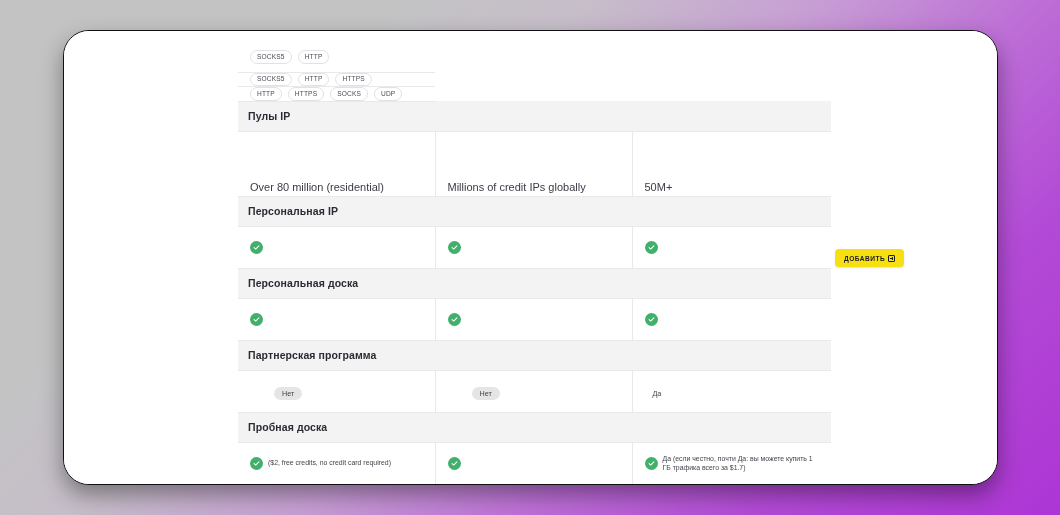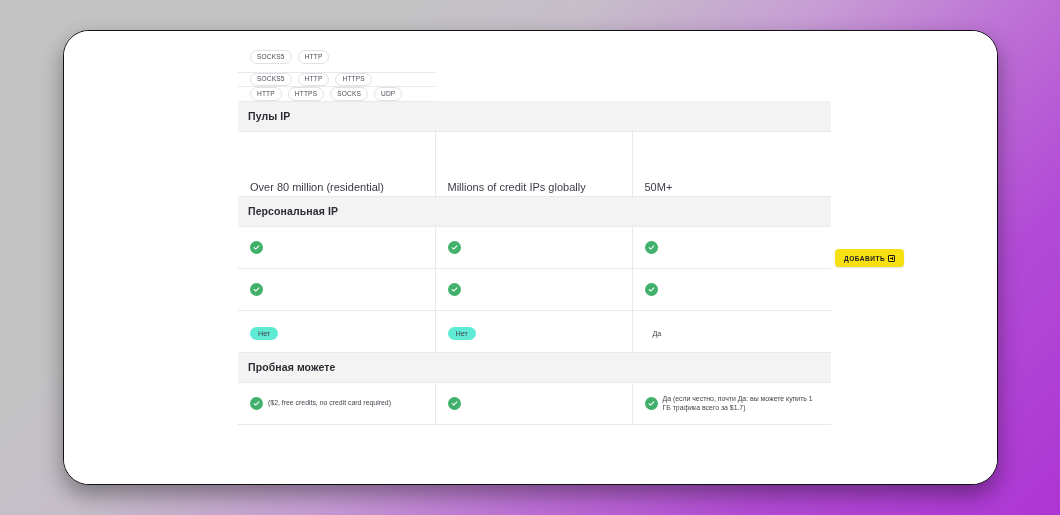--- a/index.html
+++ b/index.html
@@ -108,21 +108,21 @@
 
   
   .ans-pill {
     display: inline-block;
     border-radius: 9px;
     padding: 3px 8px;
     font-size: 7.2px;
     color: #41414c;
     line-height: 1;
   }
-  .ans-pill.no { background: #5eead4; }
+  .ans-pill.no { background: #e5e5e5; margin-left: 24px; }
   .ans-pill.yes { background: transparent; }
 
   
   .check {
     width: 13px; height: 13px;
     border-radius: 50%;
     background: #41b06b;
     display: inline-flex;
     align-items: center;
     justify-content: center;
@@ -256,56 +256,62 @@
             <td>
               <div class="check-row">
                 <span class="check">
                   <svg width="7" height="7" viewBox="0 0 10 10">
                     <path d="M1.6 5.2 L3.8 7.2 L8.4 2.6" fill="none" stroke="#ffffff" stroke-width="1.5" stroke-linecap="round" stroke-linejoin="round"></path>
                   </svg>
                 </span>
               </div>
             </td>
           </tr>
-          <tr class="value-row">
-            <td>
-              <div class="check-row">
-                <span class="check">
-                  <svg width="7" height="7" viewBox="0 0 10 10">
-                    <path d="M1.6 5.2 L3.8 7.2 L8.4 2.6" fill="none" stroke="#ffffff" stroke-width="1.5" stroke-linecap="round" stroke-linejoin="round"></path>
-                  </svg>
-                </span>
-              </div>
-            </td>
-            <td>
-              <div class="check-row">
-                <span class="check">
-                  <svg width="7" height="7" viewBox="0 0 10 10">
-                    <path d="M1.6 5.2 L3.8 7.2 L8.4 2.6" fill="none" stroke="#ffffff" stroke-width="1.5" stroke-linecap="round" stroke-linejoin="round"></path>
-                  </svg>
-                </span>
-              </div>
-            </td>
-            <td>
-              <div class="check-row">
-                <span class="check">
-                  <svg width="7" height="7" viewBox="0 0 10 10">
-                    <path d="M1.6 5.2 L3.8 7.2 L8.4 2.6" fill="none" stroke="#ffffff" stroke-width="1.5" stroke-linecap="round" stroke-linejoin="round"></path>
-                  </svg>
-                </span>
-              </div>
-            </td>
+          <tr class="section-row">
+            <td colspan="3">Персональная доска</td>
+          </tr>
+          <tr class="value-row">
+            <td>
+              <div class="check-row">
+                <span class="check">
+                  <svg width="7" height="7" viewBox="0 0 10 10">
+                    <path d="M1.6 5.2 L3.8 7.2 L8.4 2.6" fill="none" stroke="#ffffff" stroke-width="1.5" stroke-linecap="round" stroke-linejoin="round"></path>
+                  </svg>
+                </span>
+              </div>
+            </td>
+            <td>
+              <div class="check-row">
+                <span class="check">
+                  <svg width="7" height="7" viewBox="0 0 10 10">
+                    <path d="M1.6 5.2 L3.8 7.2 L8.4 2.6" fill="none" stroke="#ffffff" stroke-width="1.5" stroke-linecap="round" stroke-linejoin="round"></path>
+                  </svg>
+                </span>
+              </div>
+            </td>
+            <td>
+              <div class="check-row">
+                <span class="check">
+                  <svg width="7" height="7" viewBox="0 0 10 10">
+                    <path d="M1.6 5.2 L3.8 7.2 L8.4 2.6" fill="none" stroke="#ffffff" stroke-width="1.5" stroke-linecap="round" stroke-linejoin="round"></path>
+                  </svg>
+                </span>
+              </div>
+            </td>
+          </tr>
+          <tr class="section-row">
+            <td colspan="3">Партнерская программа</td>
           </tr>
           <tr class="value-row">
             <td><span class="ans-pill no">Нет</span></td>
             <td><span class="ans-pill no">Нет</span></td>
             <td><span class="ans-pill yes">Да</span></td>
           </tr>
           <tr class="section-row">
-            <td colspan="3">Пробная можете</td>
+            <td colspan="3">Пробная доска</td>
           </tr>
           <tr class="value-row">
             <td>
               <div class="check-row">
                 <span class="check">
                   <svg width="7" height="7" viewBox="0 0 10 10">
                     <path d="M1.6 5.2 L3.8 7.2 L8.4 2.6" fill="none" stroke="#ffffff" stroke-width="1.5" stroke-linecap="round" stroke-linejoin="round"></path>
                   </svg>
                 </span>
                 <span class="check-note">($2, free credits, no credit card required)</span>

